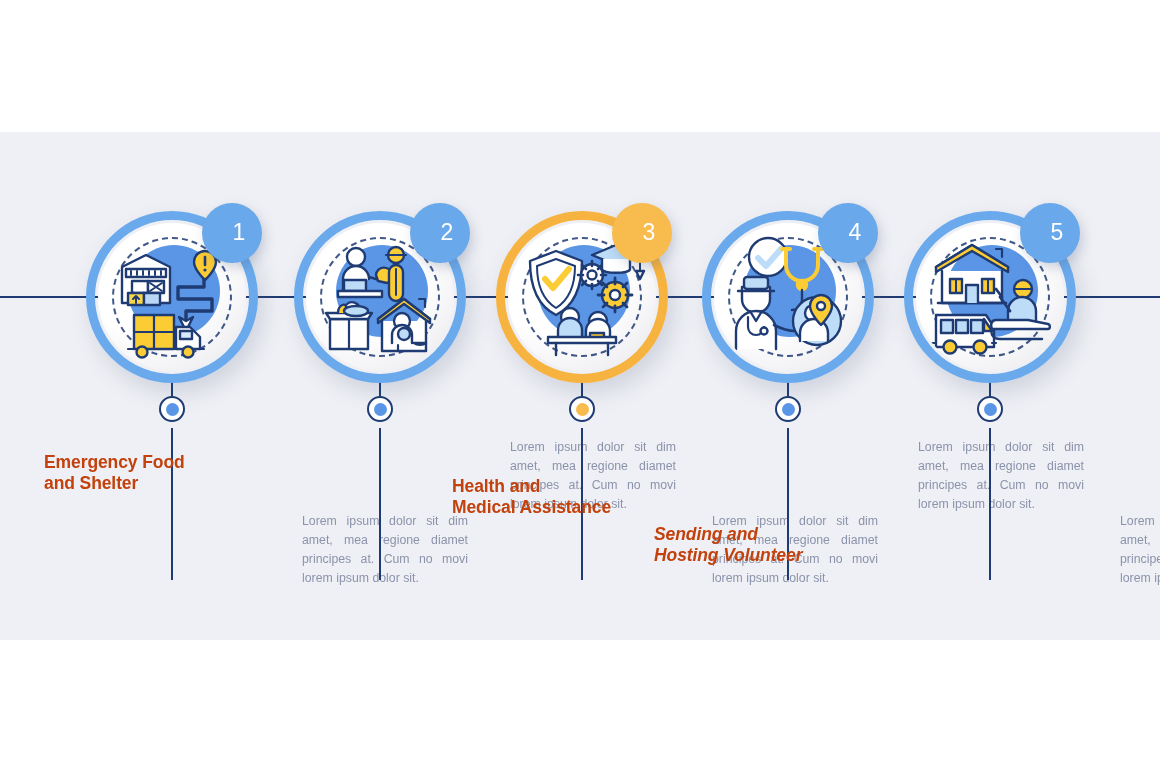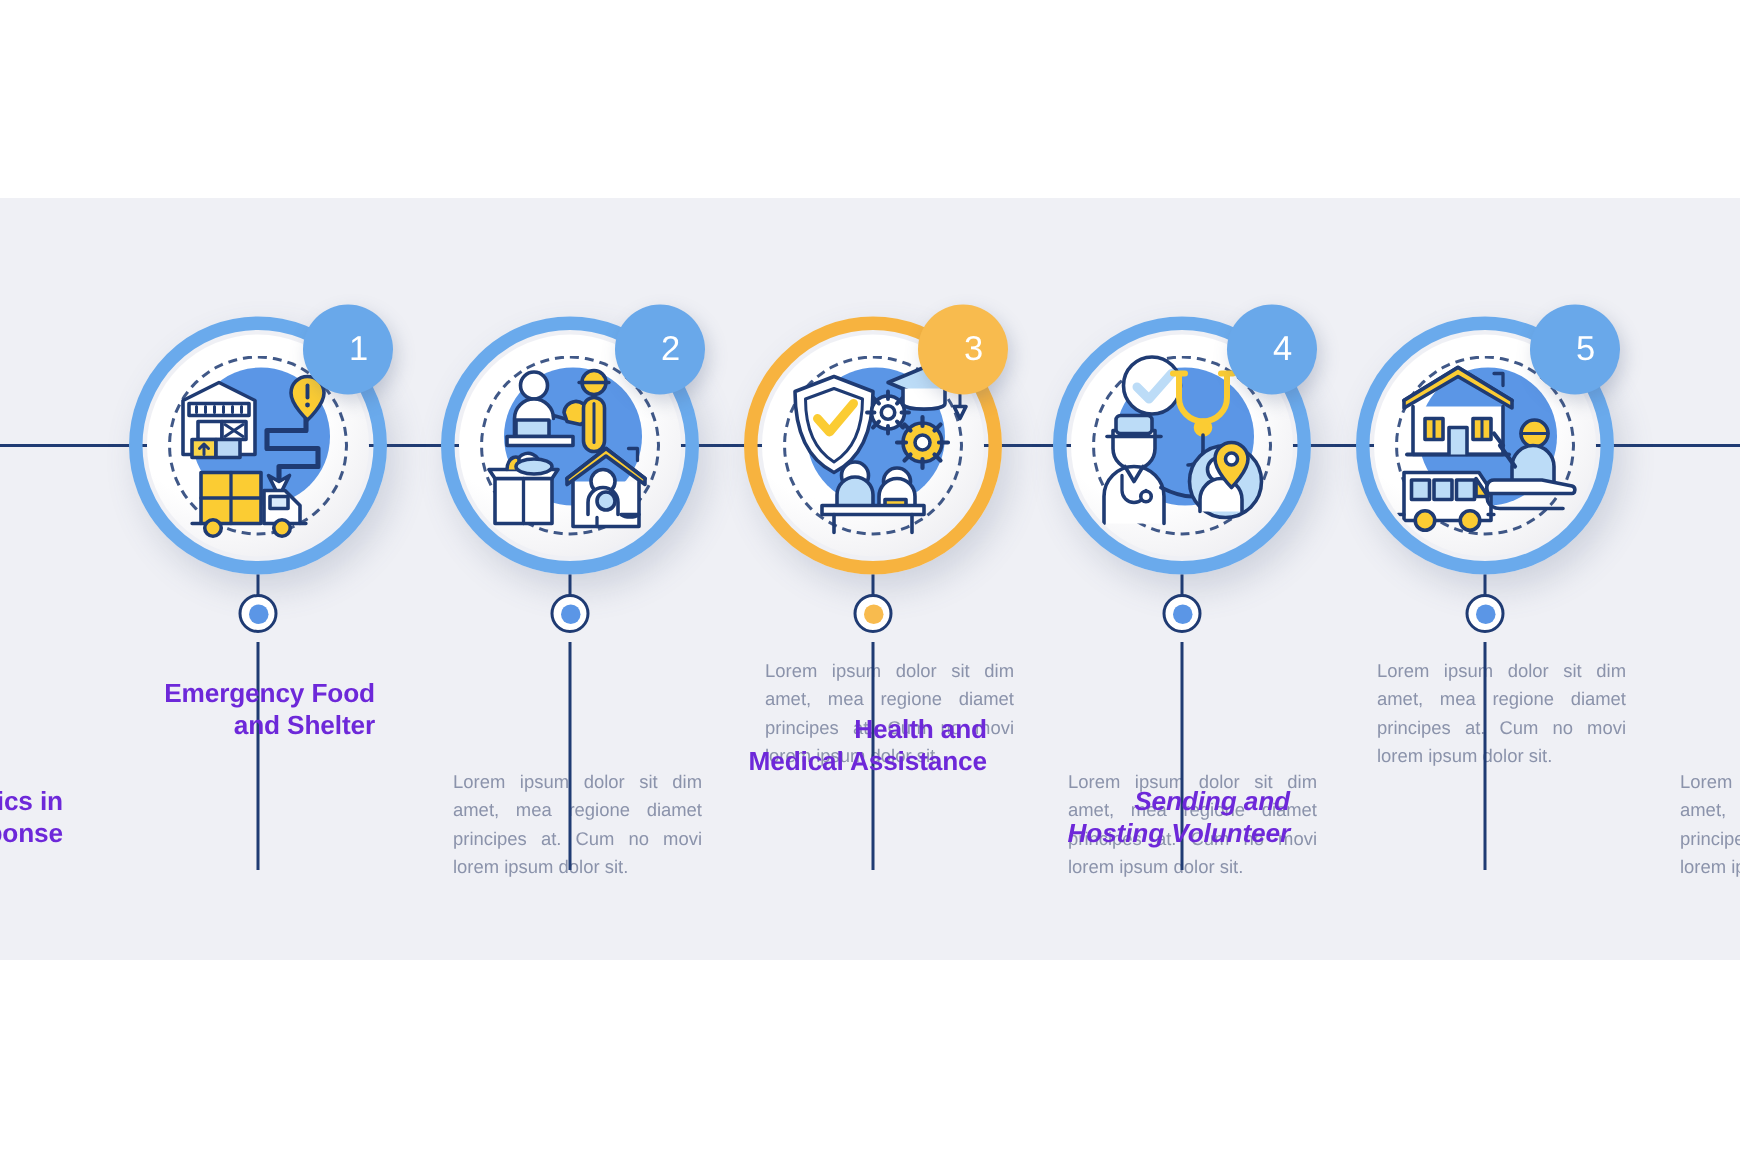--- a/index.html
+++ b/index.html
@@ -176,22 +176,22 @@
     height: 13px;
     border-radius: 50%;
     background: #5b96e6;
   }
   .node-core.accent { background: #f8bb4e; }
 
   
   .title {
     position: absolute;
     width: 206px;
-    text-align: right;
-    color: #6d28d9;
+    text-align: left;
+    color: #c2410c;
     font-size: 17.5px;
     font-weight: bold;
     line-height: 1.18;
     letter-spacing: -0.1px;
   }
   .body {
     position: absolute;
     width: 166px;
     color: #8b93ab;
     font-size: 12.3px;

